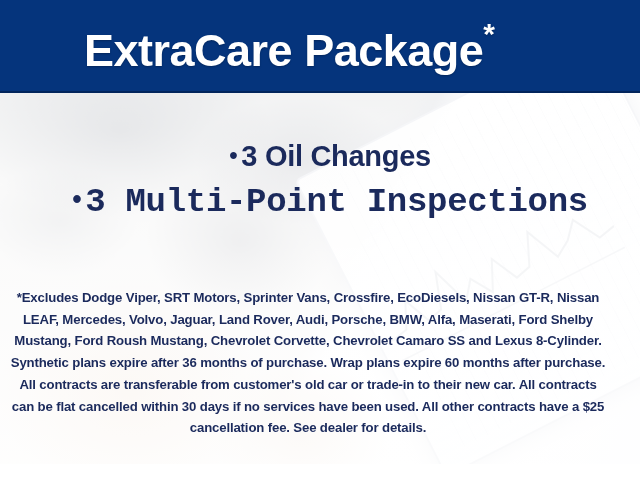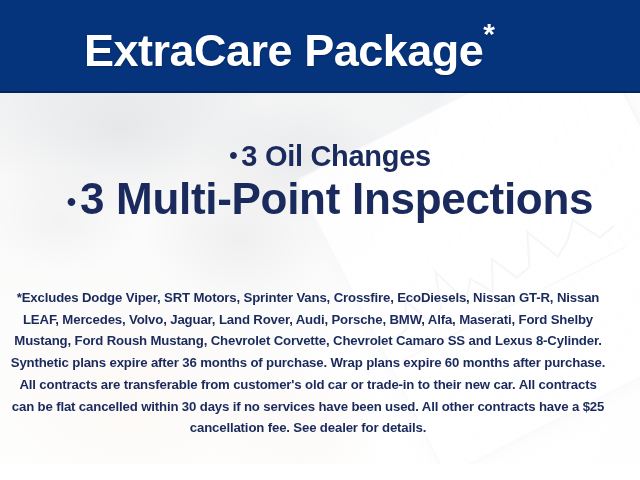--- a/index.html
+++ b/index.html
@@ -140,21 +140,22 @@
   }
   .benefit-item .dot {
     font-size: 24px;
     vertical-align: 3px;
     margin-right: 4px;
   }
   .benefit-item .btxt {
     font-size: 29px;
   }
   .benefit-item.big .btxt {
-    font-size: 44px;
+    font-size: 34px;
+    font-family: Liberation Mono, monospace;
   }
   .benefit-item.big .dot {
     font-size: 27px;
   }
 
   
   .disclaimer {
     position: absolute;
     left: 10px;
     top: 287px;

